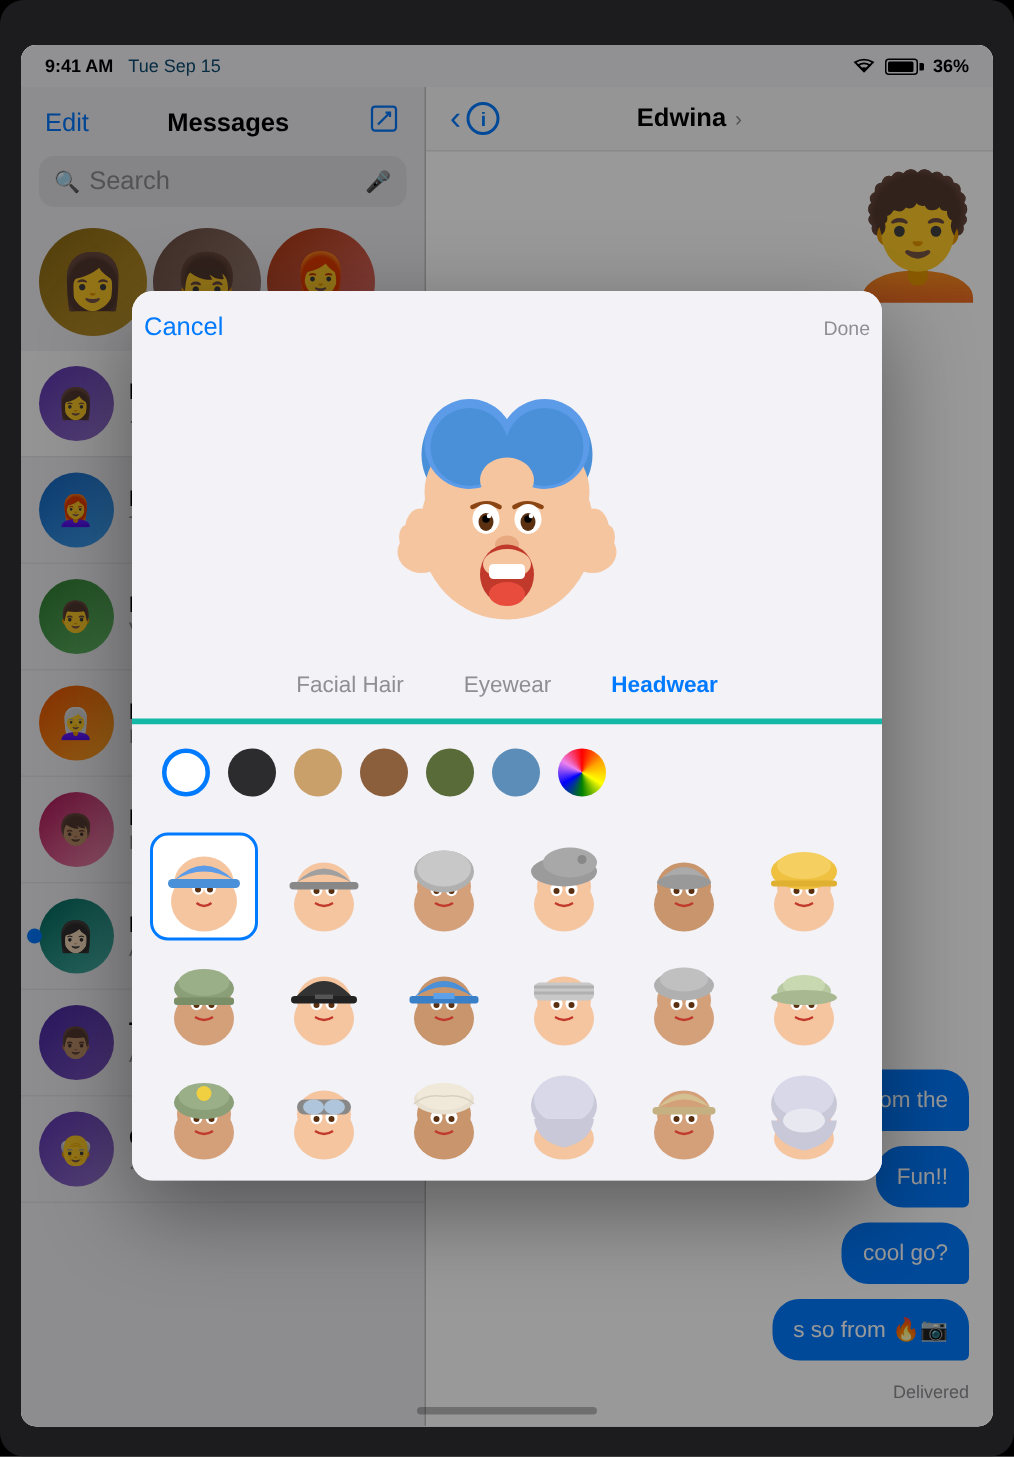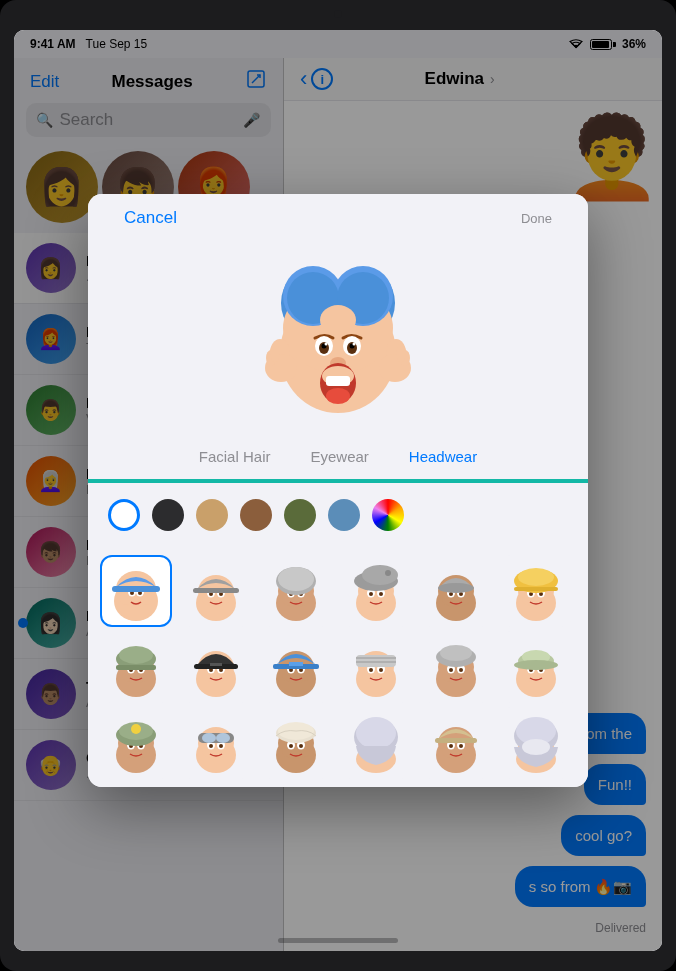--- a/index.html
+++ b/index.html
@@ -48,21 +48,21 @@
 
     .status-time {
       font-size: 12px;
       font-weight: 700;
       color: #000;
     }
 
     .status-date {
       font-size: 12px;
       font-weight: 500;
-      color: #000000;
+      color: #0c4a6e;
     }
 
     .status-icons {
       display: flex;
       align-items: center;
       gap: 6px;
       font-size: 11px;
       color: #000;
     }
 
@@ -339,21 +339,21 @@
       border-radius: 14px;
       overflow: hidden;
       box-shadow: 0 20px 60px rgba(0,0,0,0.4);
     }
 
     
     .modal-header {
       display: flex;
       align-items: center;
       justify-content: space-between;
-      padding: 14px 36px 10px;
+      padding: 14px 8px 10px;
       background: #f2f2f7;
     }
 
     .modal-cancel {
       color: #007aff;
       font-size: 17px;
       cursor: pointer;
     }
 
     .modal-done {
@@ -382,21 +382,21 @@
     }
 
     .cat-tab {
       font-size: 15px;
       color: #8e8e93;
       cursor: pointer;
     }
 
     .cat-tab.active {
       color: #007aff;
-      font-weight: 400;
+      font-weight: 700;
     }
 
     
     .color-swatches {
       display: flex;
       align-items: center;
       gap: 12px;
       padding: 16px 20px;
       background: #f2f2f7;
     }

